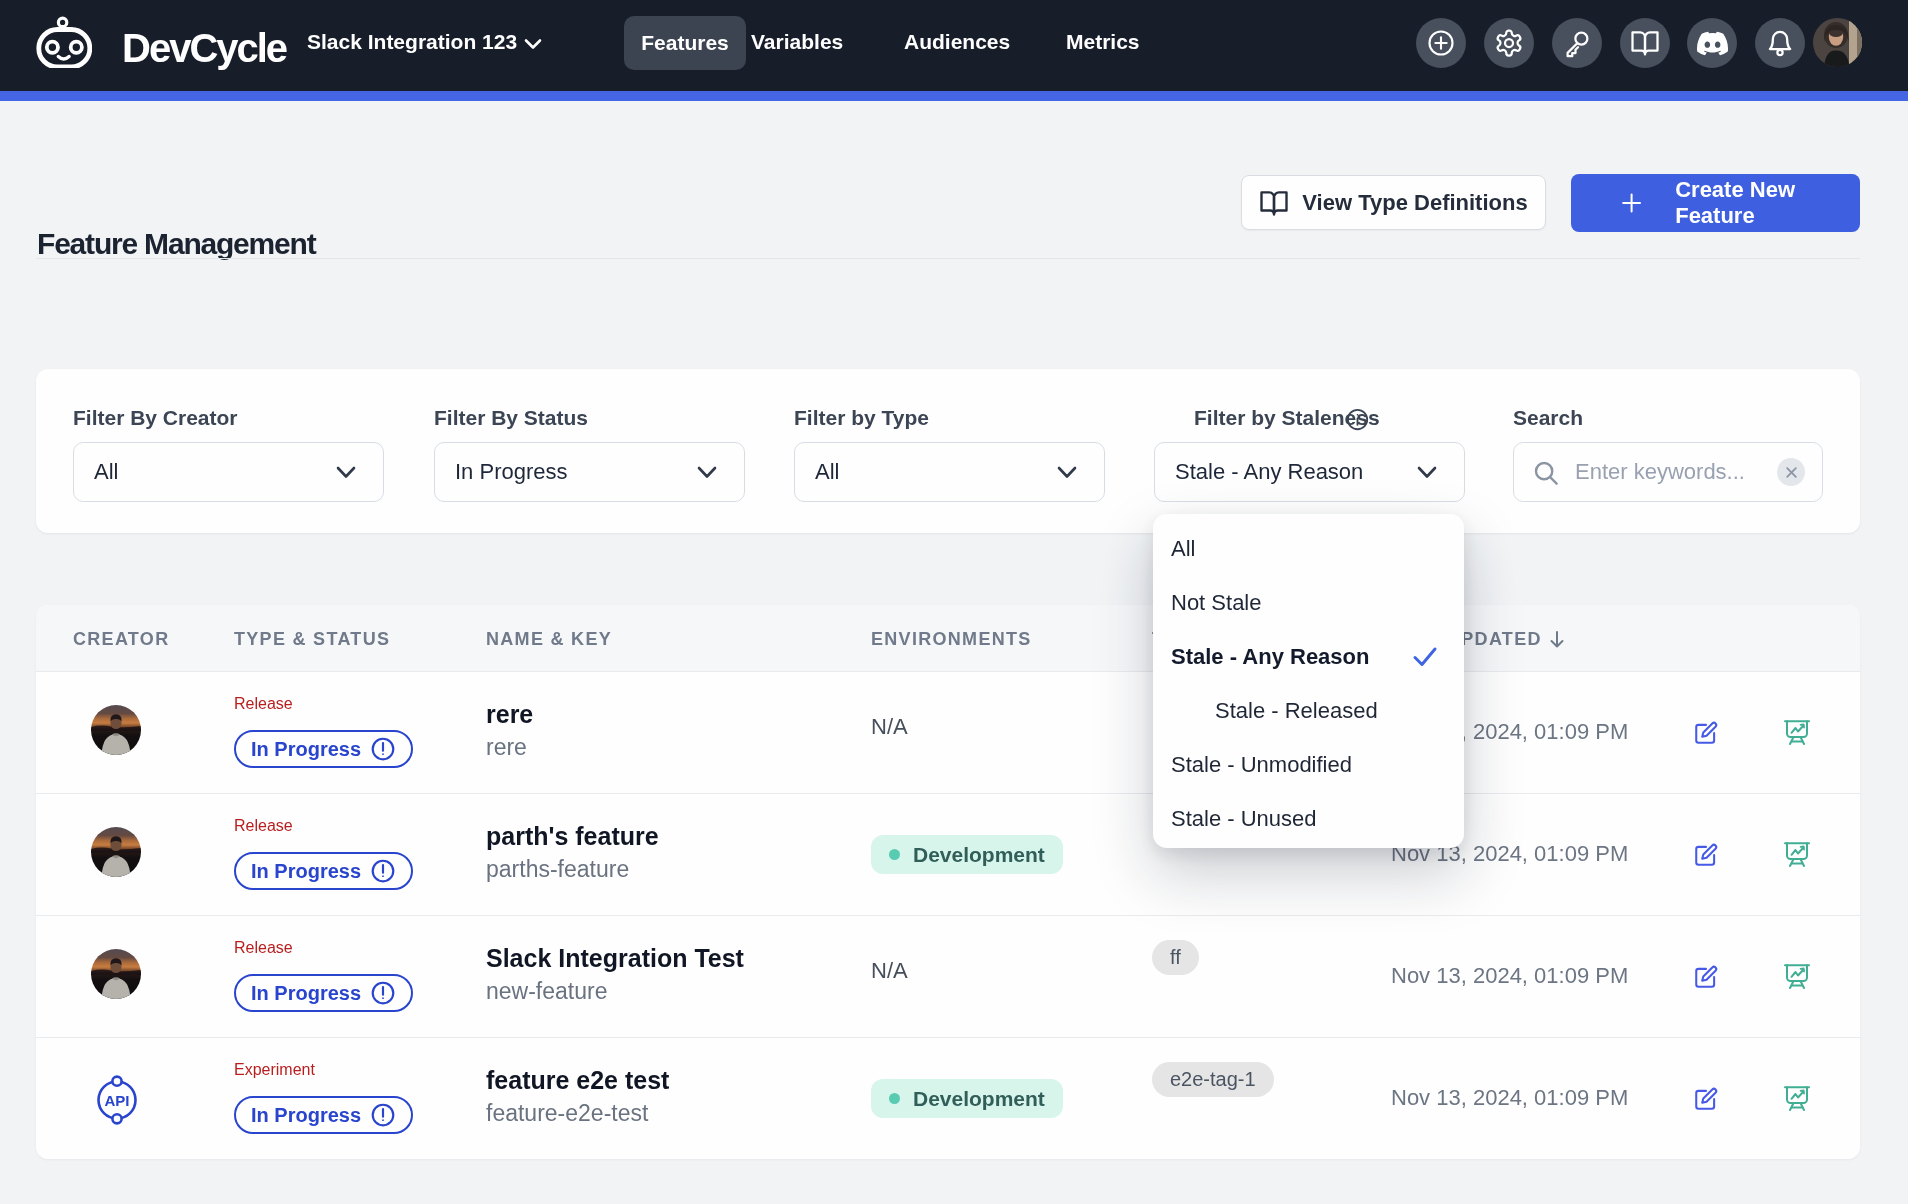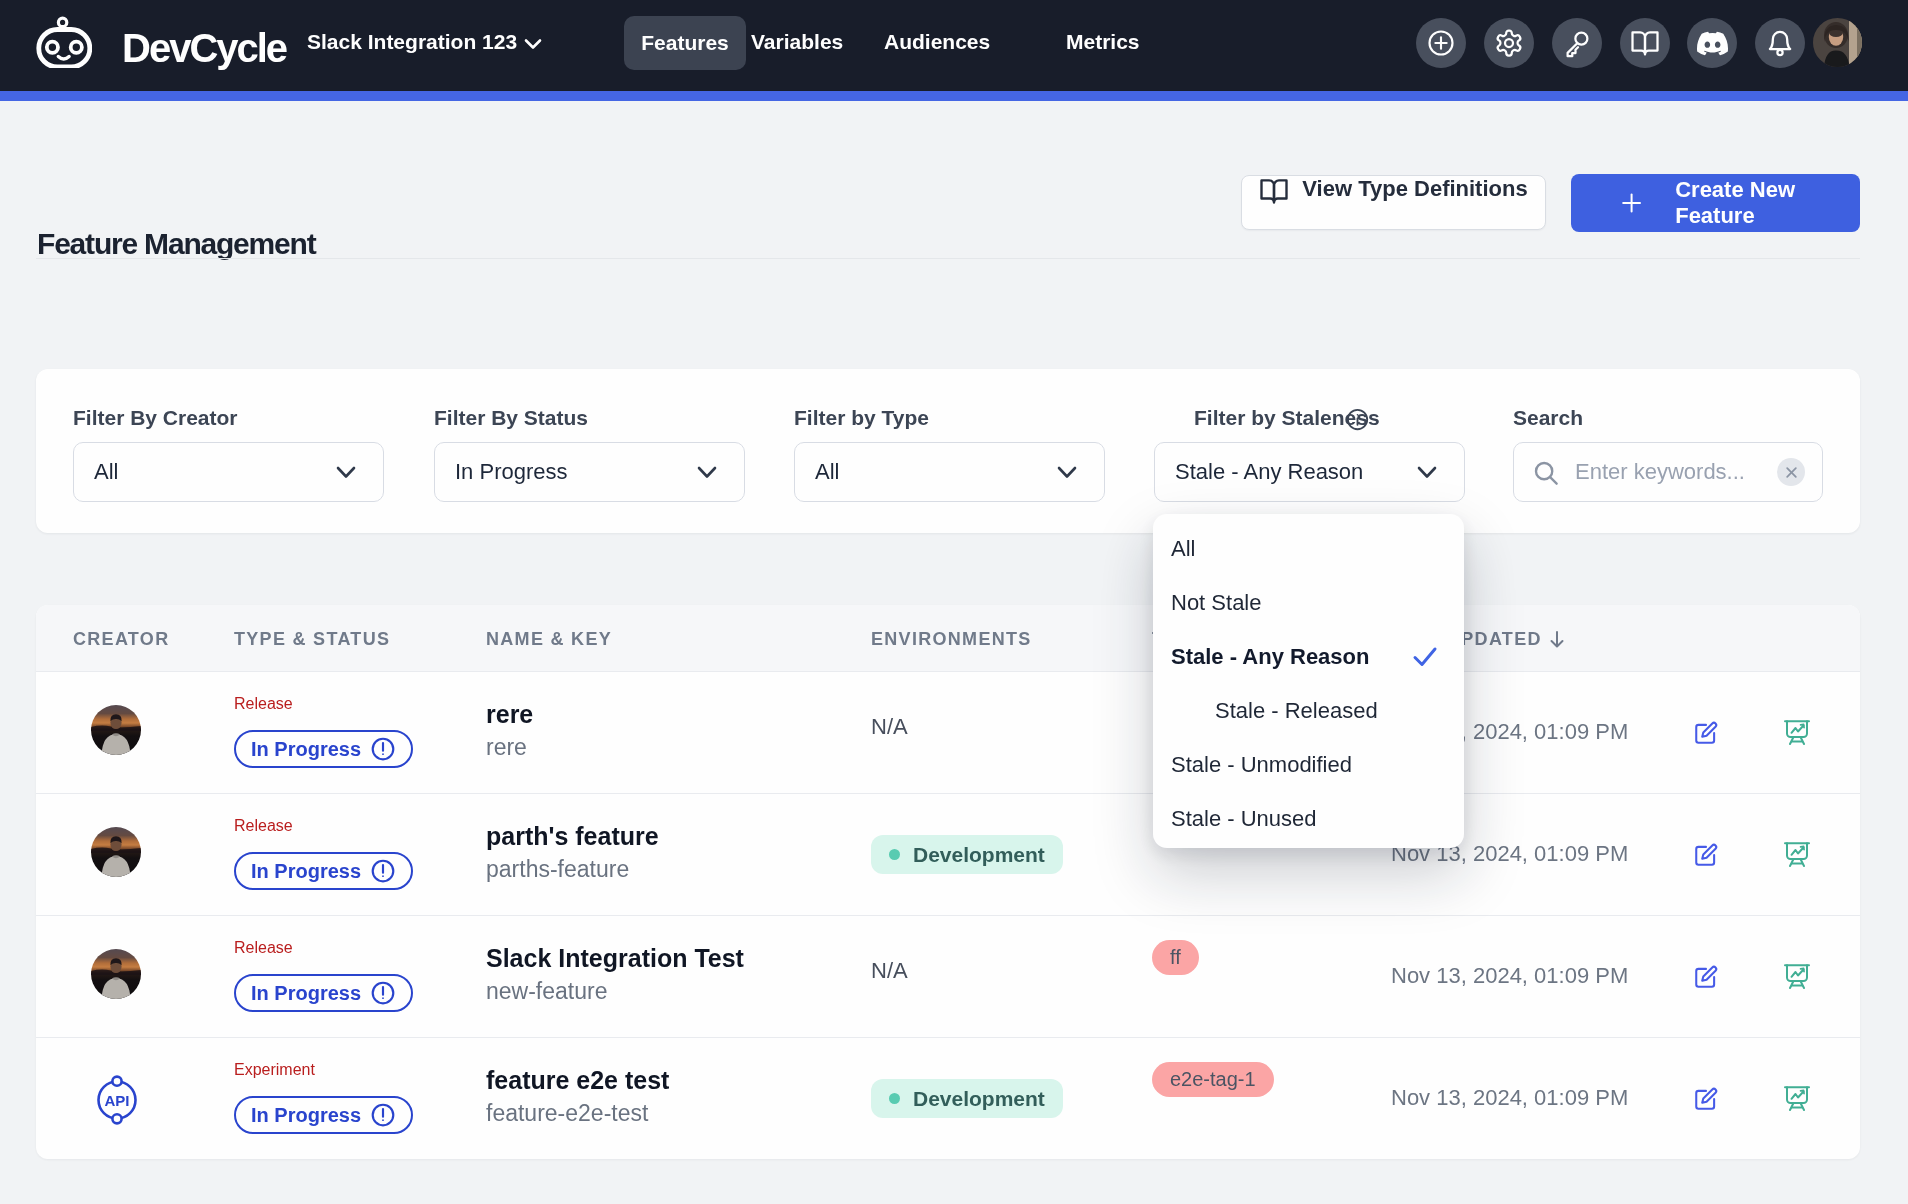--- a/index.html
+++ b/index.html
@@ -11,21 +11,21 @@
   
   .nav { position:absolute; left:0; top:0; width:1908px; height:91px; background:#161b28; }
   .bluebar { position:absolute; left:0; top:91px; width:1908px; height:10px; background:#4365e4; }
   .brand { left:97px; top:26px; color:#fff; font-size:40px; font-weight:700; letter-spacing:-2px;margin-left:25px; }
   .navitem { color:#fff; font-size:21px; font-weight:700; top:30px; }
   .tabbox { left:588px; top:16px; width:122px; height:54px; background:#3a4150; border-radius:10px; color:#fff; font-size:21px; font-weight:700; display:flex; align-items:center; justify-content:center;margin-left:36px; }
   .iconbtn { width:50px; height:50px; border-radius:50%; background:#474e5c; top:18px; display:flex; align-items:center; justify-content:center; }
 
   
   h1.pagetitle { position:absolute; left:37px; top:183px; font-size:30px; font-weight:700; letter-spacing:-1.2px; color:#19202e;margin-top:44px; }
-  .btn-view { left:1241px; top:175px; width:305px; height:55px; background:#fff; border:1.5px solid #d9dde3; border-radius:8px; display:flex; align-items:flex-start; justify-content:center; gap:13px; font-size:22px; font-weight:700; color:#232b3a; box-shadow:0 1px 2px rgba(16,24,40,.05); }
+  .btn-view { left:1241px; top:175px; width:305px; height:55px; background:#fff; border:1.5px solid #d9dde3; border-radius:8px; display:flex; align-items:center; justify-content:center; gap:13px; font-size:22px; font-weight:700; color:#232b3a; box-shadow:0 1px 2px rgba(16,24,40,.05); }
   .btn-create { left:1571px; top:174px; width:289px; height:58px; background:#3c5fe0; border-radius:8px; display:flex; align-items:center; justify-content:center; gap:31px; font-size:22px; font-weight:700; color:#fff;padding-left:48px; }
   .hdr-divider { left:36px; top:258px; width:1824px; height:1px; background:#e4e7ea; }
 
   
   .filtercard { left:36px; top:369px; width:1824px; height:164px; background:#fff; border-radius:12px; box-shadow:0 1px 3px rgba(16,24,40,.07); }
   .flabel { top:406px; font-size:21px; font-weight:700; color:#3a4353; }
   .fselect { top:442px; width:311px; height:60px; background:#fff; border:1.5px solid #d8dce4; border-radius:10px; display:flex; align-items:center; padding-left:20px; font-size:22px; color:#1b2537; }
   .chev { position:absolute; right:26px; top:22px; }
 
   
@@ -34,21 +34,21 @@
   .th { position:absolute; top:24px; font-size:18px; font-weight:700; letter-spacing:1.3px; color:#6f7989; }
   .row { position:absolute; left:0; width:1824px; height:122px; border-top:1px solid #e9ebef; }
   .avatar { position:absolute; left:55px; top:33px; width:50px; height:50px; border-radius:50%; overflow:hidden; }
   .rtype { position:absolute; left:198px; top:23px; font-size:16px; color:#b91c1c; }
   .rpill { position:absolute; left:198px; top:58px; height:38px; border:2px solid #2742cd; border-radius:19px; display:flex; align-items:center; padding:0 15px; gap:9px; font-size:20px; font-weight:700; color:#2742cd; }
   .rname { position:absolute; left:450px; top:28px; font-size:25px; font-weight:700; color:#0e1422; }
   .rkey { position:absolute; left:450px; top:62px; font-size:23px; color:#68717f; }
   .rna { position:absolute; left:835px; top:42px; font-size:22px; color:#454d5b; }
   .envpill { position:absolute; left:835px; top:41px; height:39px; background:#d8f6ec; border-radius:12px; display:flex; align-items:center; padding:0 18px; gap:13px; font-size:21px; font-weight:700; color:#305d59; }
   .envdot { width:11px; height:11px; border-radius:50%; background:#57cbb1; }
-  .tagpill { position:absolute; left:1116px; top:24px; height:35px; background:#fca5a5; border-radius:17.5px; display:flex; align-items:center; padding:0 18px; font-size:20px; color:#4a5362; }
+  .tagpill { position:absolute; left:1116px; top:24px; height:35px; background:#e5e5e5; border-radius:17.5px; display:flex; align-items:center; padding:0 18px; font-size:20px; color:#4a5362; }
   .rdate { position:absolute; left:1355px; top:47px; font-size:22px; color:#6b7482; }
   .ic-edit { position:absolute; left:1657px; top:48px; }
   .ic-chart { position:absolute; left:1748px; top:48px; }
 
   
   .dropdown { left:1153px; top:514px; width:311px; height:334px; background:#fff; border-radius:14px; box-shadow:0 26px 60px rgba(20,28,45,.22), 0 6px 18px rgba(20,28,45,.10); z-index:40; }
   .ditem { position:absolute; left:18px; height:54px; display:flex; align-items:center; font-size:22px; color:#1d2534; }
 </style>
 </head>
 <body>
@@ -65,21 +65,21 @@
   <path d="M22.3 47.5 Q27.7 52.5 33.1 47.5" stroke-width="3.4" stroke-linecap="round"></path>
 </svg>
 <div class="abs brand">DevCycle</div>
 
 <div class="abs navitem" style="left:307px;">Slack Integration 123</div>
 <svg class="abs" style="left:524px; top:38px;" width="18" height="12" viewBox="0 0 18 12" fill="none">
     <path d="M2 2.5 L9 9.5 L16 2.5" stroke="#fff" stroke-width="2.6" stroke-linecap="round" stroke-linejoin="round"></path>
   </svg>
 <div class="abs tabbox">Features</div>
 <div class="abs navitem" style="left:751px;">Variables</div>
-<div class="abs navitem" style="left:884px;text-align:right;">Audiences</div>
+<div class="abs navitem" style="left:904px;text-align:right;">Audiences</div>
 <div class="abs navitem" style="left:1066px;">Metrics</div>
 
 <div class="abs iconbtn" style="left:1416px;">
   <svg width="30" height="30" viewBox="0 0 24 24" fill="none" stroke="#fff" stroke-width="1.7">
       <circle cx="12" cy="12" r="9.2"></circle>
       <line x1="12" y1="7.5" x2="12" y2="16.5" stroke-linecap="round"></line>
       <line x1="7.5" y1="12" x2="16.5" y2="12" stroke-linecap="round"></line>
     </svg>
 </div>
 <div class="abs iconbtn" style="left:1484px;">

